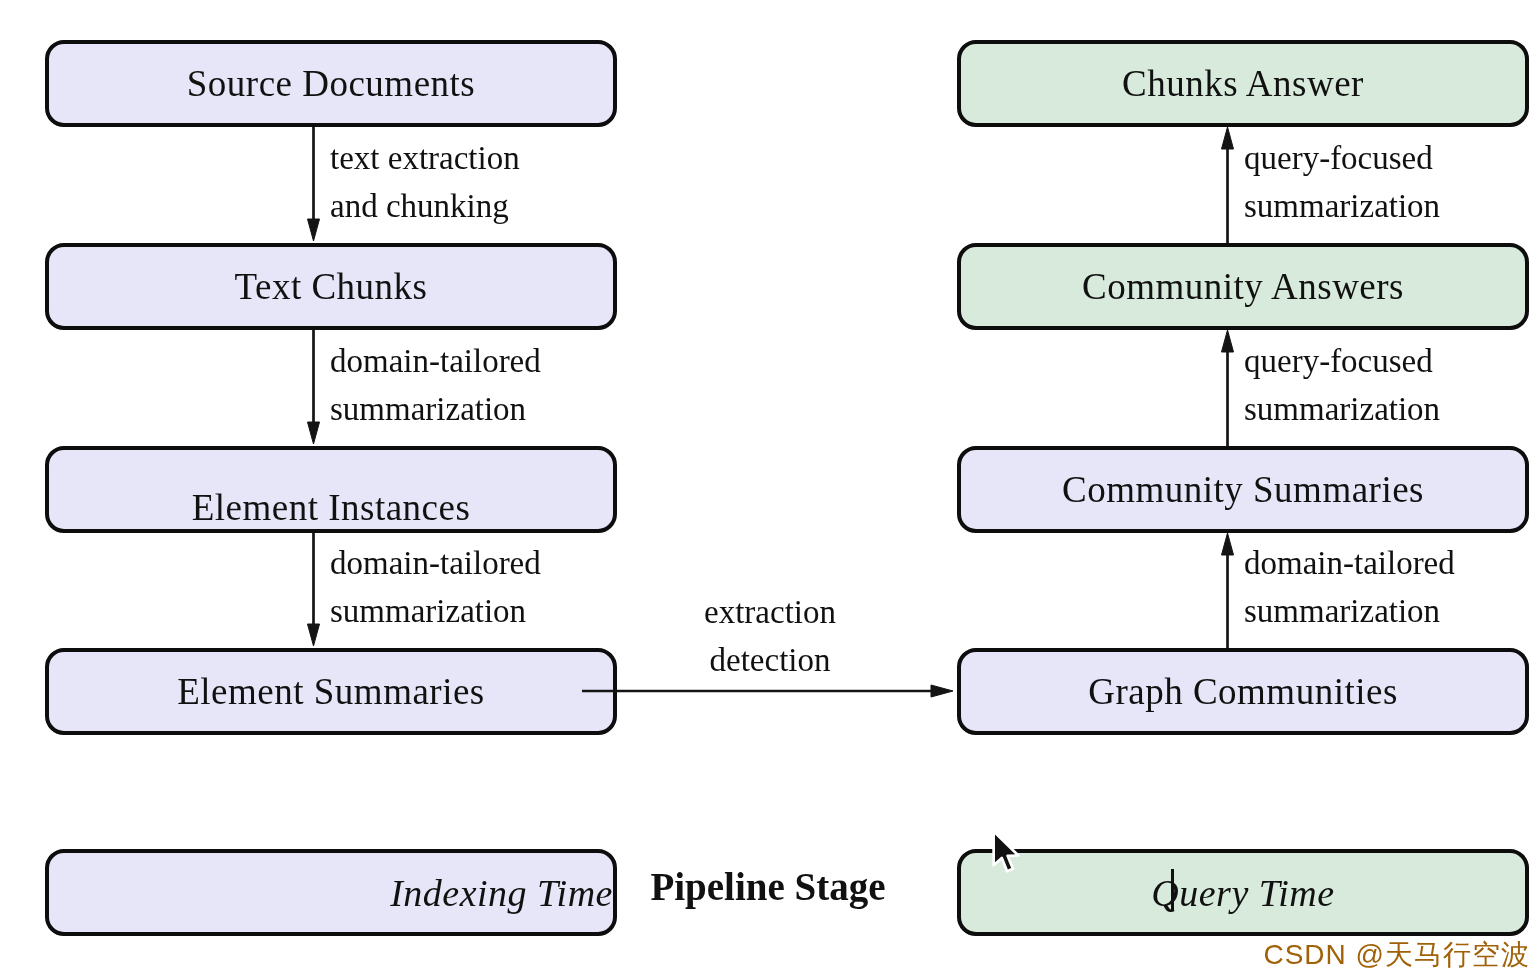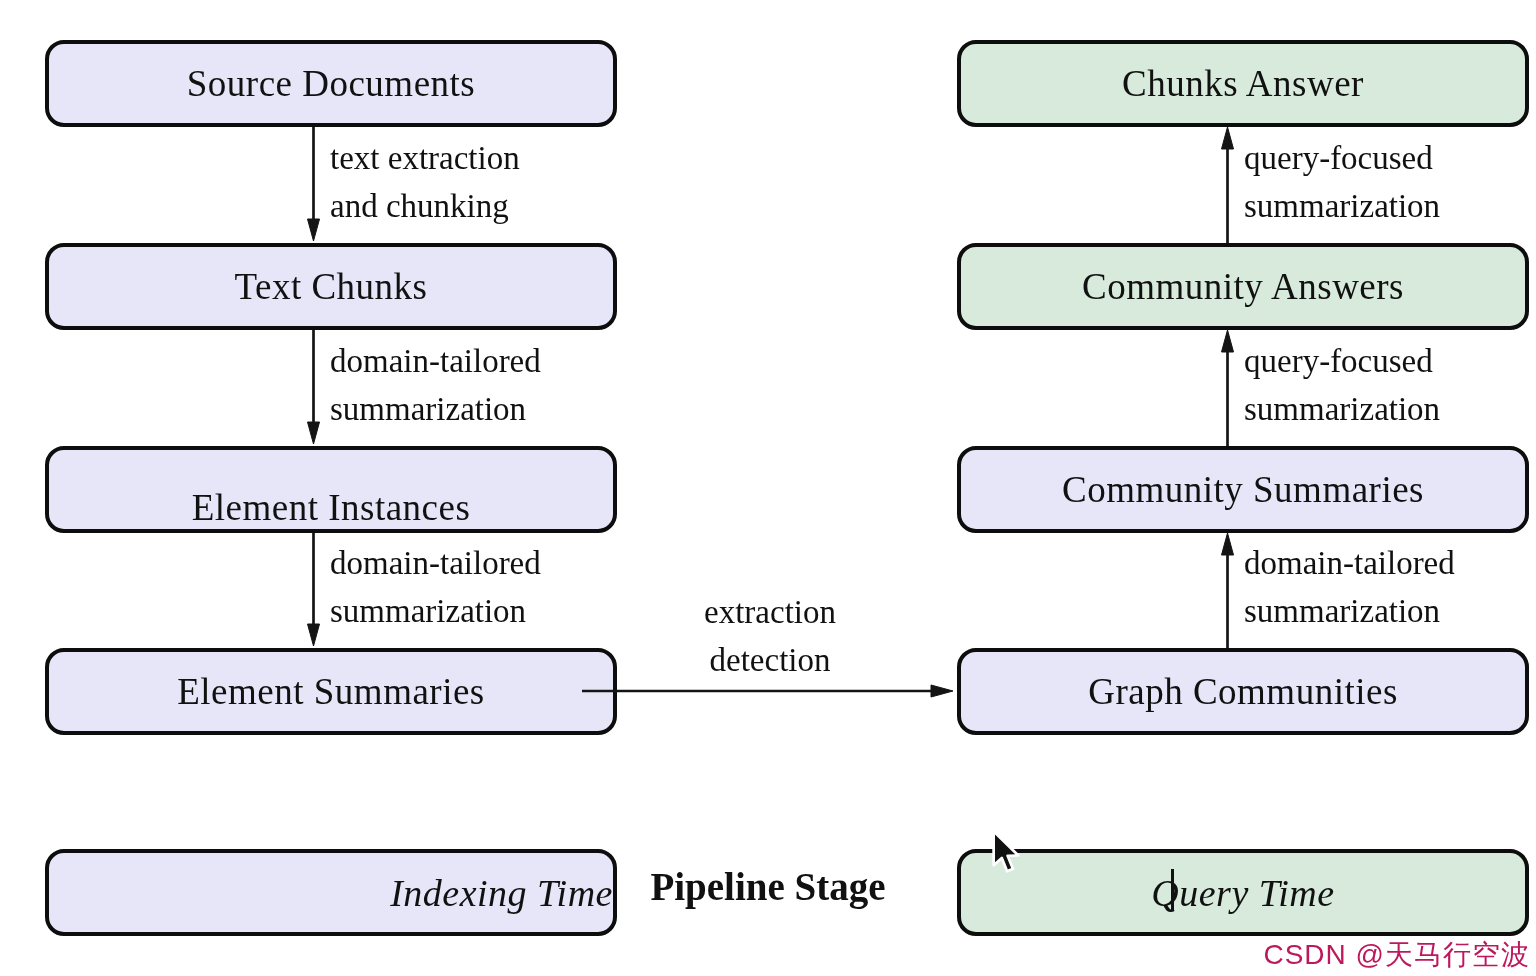--- a/index.html
+++ b/index.html
@@ -50,21 +50,21 @@
     pointer-events: none;
   }
   svg.overlay line { stroke: #141414; stroke-width: 2.7px; }
   svg.overlay polygon { fill: #141414; stroke: #141414; stroke-width: 1px; stroke-linejoin: round; }
   .watermark {
     position: absolute;
     right: 6px;
     top: 936px;
     font-family: "Liberation Sans", sans-serif;
     font-size: 28px;
-    color: #be185d;
+    color: #a16207;
     text-shadow: -1px -1px 0 #ffffff;
     letter-spacing: 1px;
     white-space: nowrap;
   }
   .cursor {
     position: absolute;
     left: 991px;
     top: 830px;
     width: 30px;
     height: 47px;

